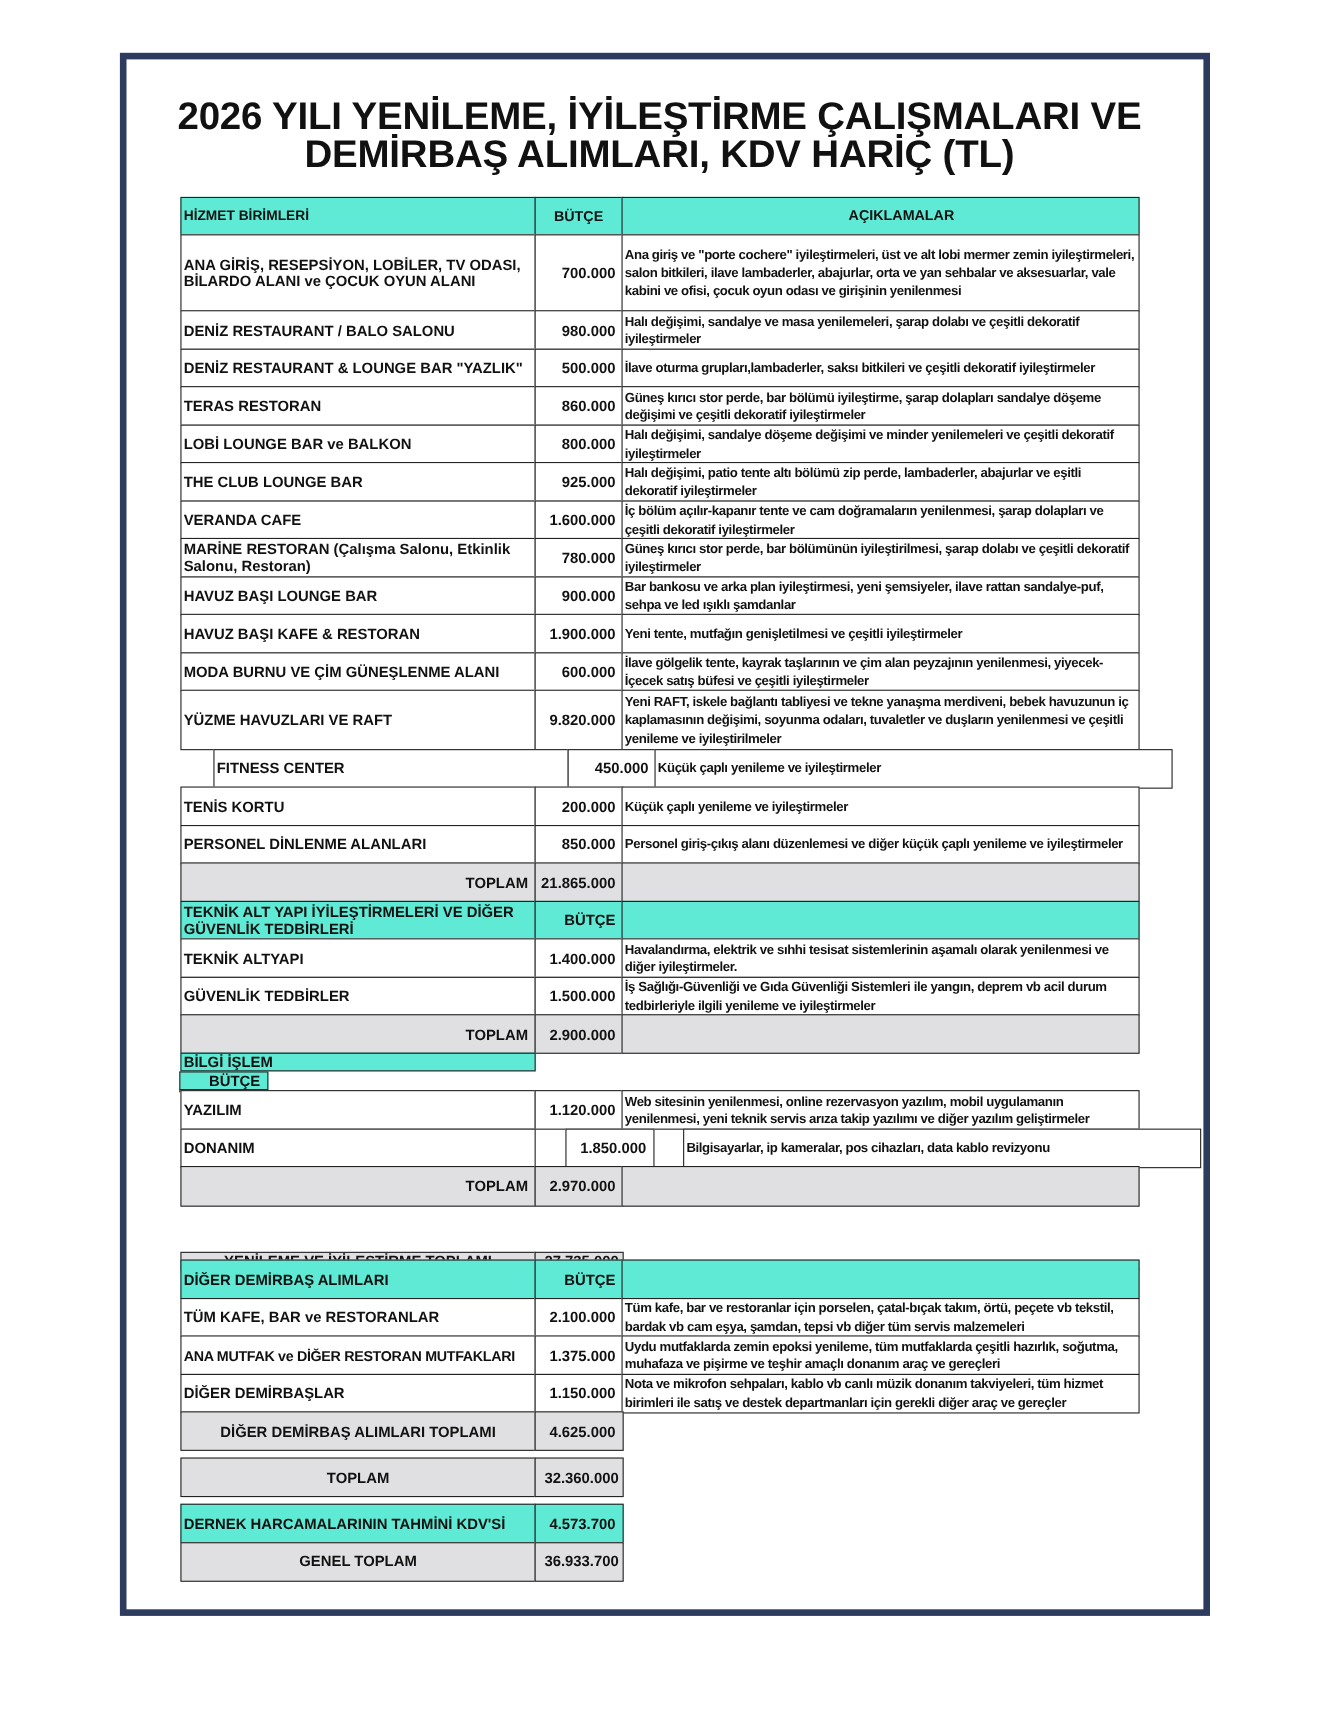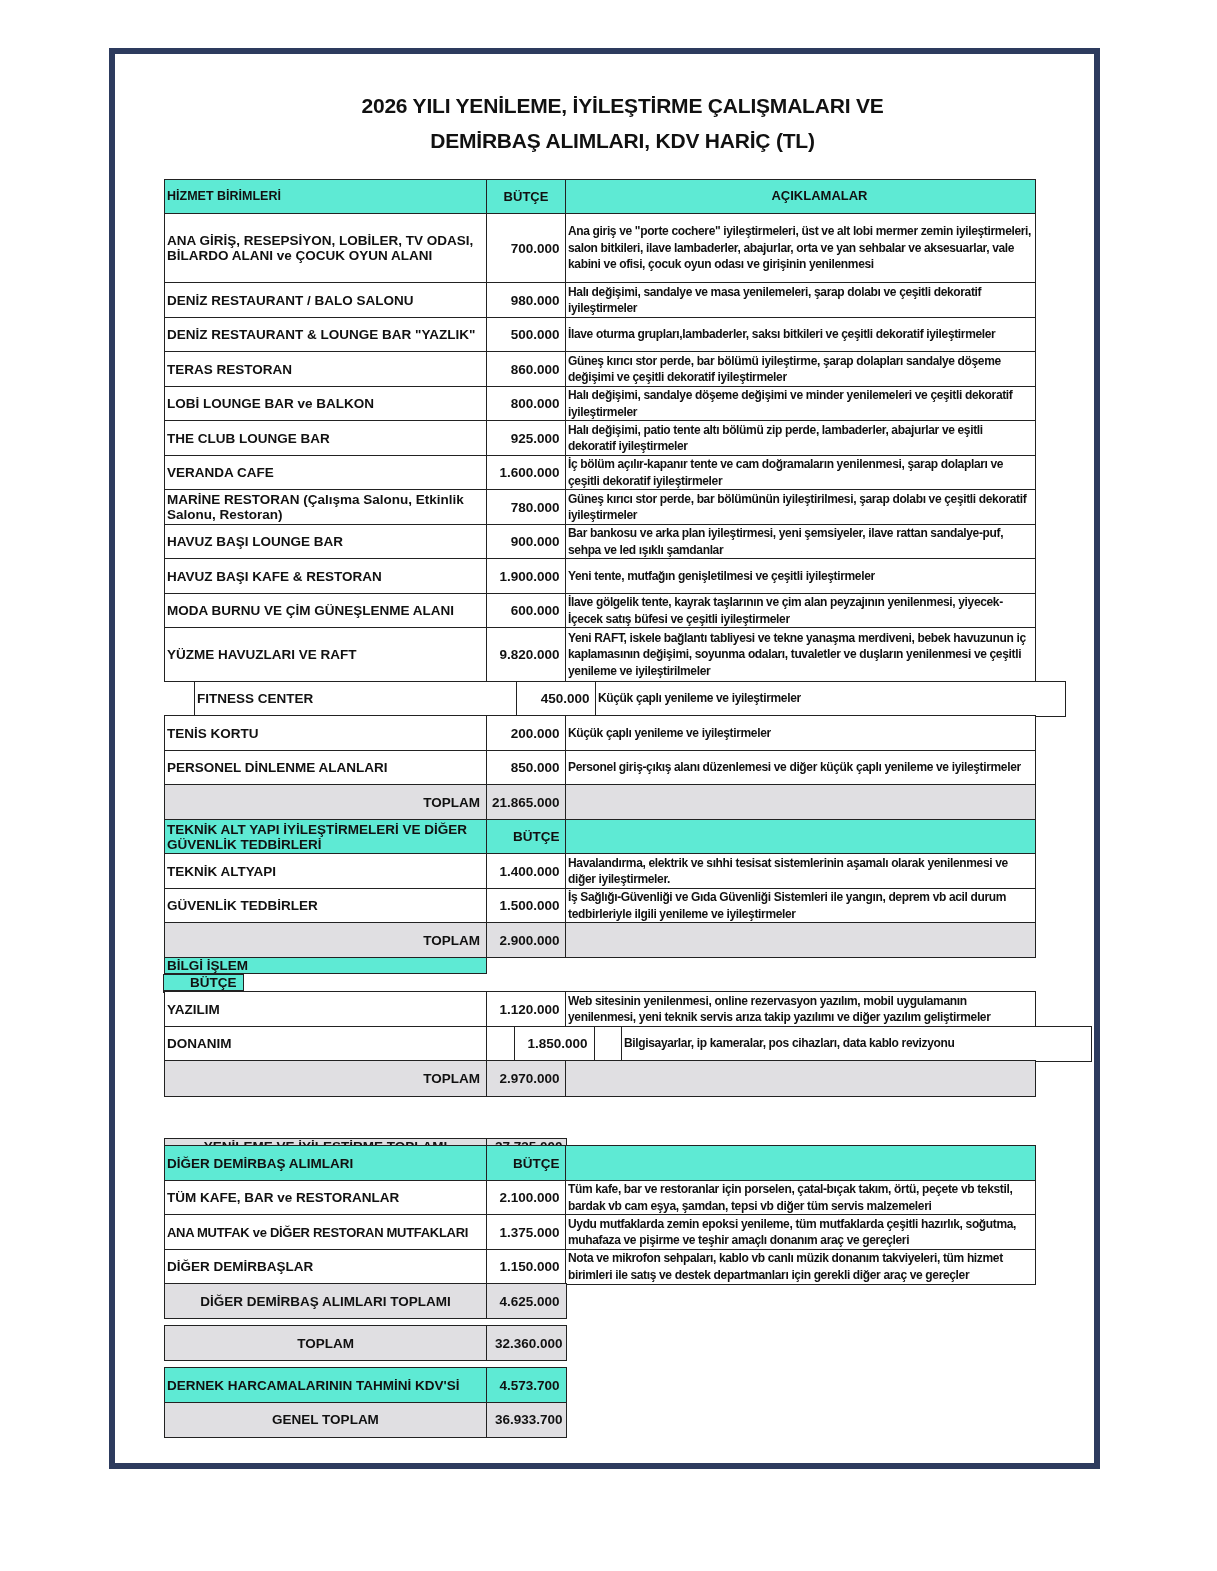--- a/index.html
+++ b/index.html
@@ -1,18 +1,18 @@
 <!DOCTYPE html>
 <html><head>
 <meta charset="utf-8">
 <style>
   html, body { margin: 0; padding: 0; background: #ffffff; }
   body { width: 1217px; height: 1571px; position: relative; overflow: hidden; font-family: "Liberation Sans", sans-serif; color: #111; }
   .frame { position: absolute; left: 109px; top: 48px; width: 979px; height: 1409px; border: 6px solid #2d3b5e; box-sizing: content-box; }
-  .title { position: absolute; left: 127px; width: 991px; top: 88px; text-align: center; font-weight: bold; font-size: 21px; line-height: 35px; letter-spacing: -0.2px; color: #111; }
+  .title { position: absolute; left: 104px; width: 991px; top: 88px; text-align: center; font-weight: bold; font-size: 35px; line-height: 35px; letter-spacing: -0.2px; color: #111; }
   .tbl { position: absolute; left: 164px; width: 873px; }
   .row { position: absolute; left: 0; display: flex; box-sizing: border-box; }
   .cell { box-sizing: border-box; border: 1.5px solid #222; margin-left: -1.5px; margin-top: 0; display: flex; align-items: center; overflow: hidden; }
   .c1 { width: 323px; margin-left: 0; padding: 0 2px; font-weight: bold; font-size: 13.5px; line-height: 15px; }
   .c2 { width: 81px; justify-content: flex-end; padding: 0 6px 0 2px; font-weight: bold; font-size: 13.5px; }
   .c3 { width: 471px; padding: 0 2px; font-weight: bold; font-size: 12px; line-height: 16.5px; font-family: "Liberation Sans", sans-serif; letter-spacing: -0.35px; transform-origin: left; }
   .green { background: #5eead4; }
   .gray { background: #e0dfe2; }
   .white { background: #ffffff; }
   .center { justify-content: center; }

